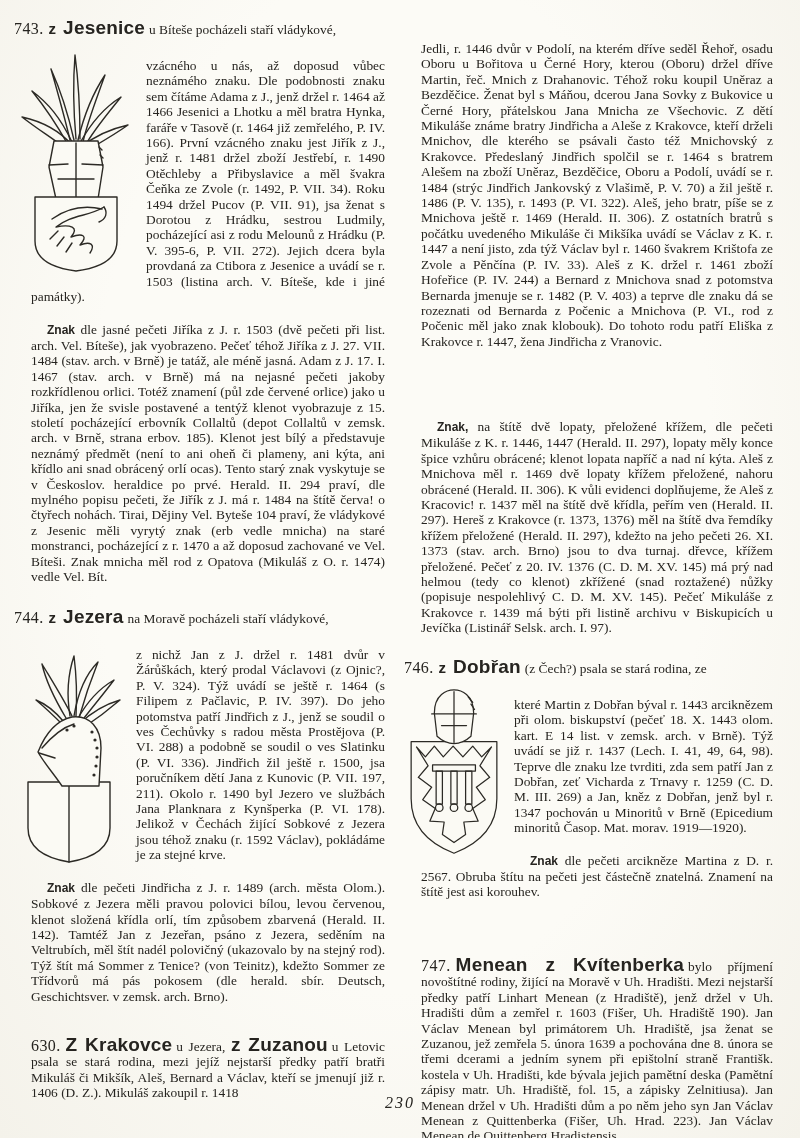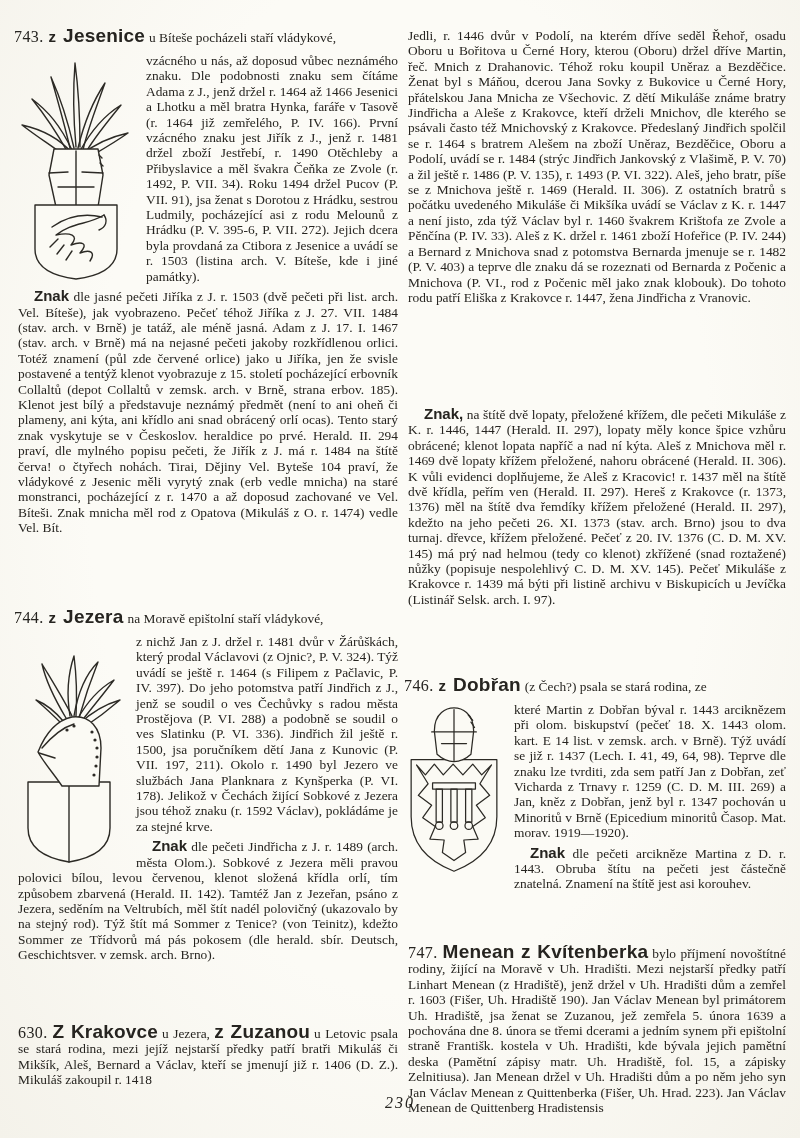--- a/index.html
+++ b/index.html
@@ -11,39 +11,39 @@
   }
   .col{position:absolute;top:0;height:1138px;}
   .col-left{left:14px;width:388px;}
   .col-right{left:404px;width:386px;}
   .entry{position:absolute;left:0;right:0;}
   .heading{margin:0 0 3px 0;line-height:22px;white-space:nowrap;}
   .num{font-size:16px;letter-spacing:.4px;margin-right:5px;}
   .prefix{font-family:"Liberation Sans","DejaVu Sans",sans-serif;font-weight:700;font-size:15px;margin-right:3px;}
   .bigname{font-family:"Liberation Sans","DejaVu Sans",sans-serif;font-weight:700;font-size:19px;letter-spacing:.2px;margin-right:4px;}
   .lead{font-size:13.4px;}
-  .para{margin:4px;text-align:justify;font-size:13.4px;line-height:15.4px;}
+  .para{margin:17px;text-align:justify;font-size:13.4px;line-height:15.4px;}
   .para + .para{margin-top:4px;}
   .znak-para{text-indent:16px;}
-  .znak-label{font-family:"Liberation Sans","DejaVu Sans",sans-serif;font-weight:700;font-size:15px;}
+  .znak-label{font-family:"Liberation Sans","DejaVu Sans",sans-serif;font-weight:700;font-size:12px;}
   .coa{float:left;margin:3px 10px 2px 0;}
   .coa path,.coa line,.coa circle{stroke:#2c2a25;stroke-width:1.4;fill:none;stroke-linecap:round;stroke-linejoin:round;}
   .coa .fillp{fill:#fbfaf4;}
   .coa .dot{fill:#2c2a25;stroke:none;}
   .page-number{position:absolute;left:0;top:1094px;width:800px;text-align:center;
     font-style:italic;font-size:16px;letter-spacing:2px;}
 </style>
 </head>
 <body>
 
 <div class="page">
 
   <div class="col col-left">
 
-    <section class="entry" style="top:25px">
+    <section class="entry" style="top:17px">
       <div class="heading">
         <span class="num">743.</span><span class="prefix">z</span> <span class="bigname">Jesenice</span><span class="lead">u Bíteše pocházeli staří vládykové,</span>
       </div>
       <svg class="coa" width="122" height="226" viewBox="0 0 122 226">
         <g>
           <path d="M58,98 C44,82 26,74 8,70 C26,84 40,92 52,102"></path>
           <path d="M58,95 C46,70 34,56 18,44 C34,64 44,80 53,96"></path>
           <path d="M60,93 C53,62 46,42 37,22 C45,50 51,72 56,93"></path>
           <path d="M62,92 C59,60 59,34 61,8 C65,38 66,66 66,92"></path>
           <path d="M64,93 C71,64 79,46 91,28 C81,56 73,76 69,95"></path>
@@ -66,21 +66,21 @@
             <path d="M44,184 l-8,8 M50,190 l-7,9 M58,196 l-6,9"></path>
           </g>
         </g>
       </svg>
       <p class="para">vzácného u nás, až doposud vůbec neznámého znaku. Dle podobnosti znaku sem čítáme Adama z J., jenž držel r. 1464 až 1466 Jesenici a Lhotku a měl bratra Hynka, faráře v Tasově (r. 1464 již zemřelého, P. IV. 166). První vzácného znaku jest Jiřík z J., jenž r. 1481 držel zboží Jestřebí, r. 1490 Otěchleby a Přibyslavice a měl švakra Čeňka ze Zvole (r. 1492, P. VII. 34). Roku 1494 držel Pucov (P. VII. 91), jsa ženat s Dorotou z Hrádku, sestrou Ludmily, pocházející asi z rodu Melounů z Hrádku (P. V. 395-6, P. VII. 272). Jejich dcera byla provdaná za Ctibora z Jesenice a uvádí se r. 1503 (listina arch. V. Bíteše, kde i jiné památky).</p>
       <p class="para znak-para"><span class="znak-label">Znak</span> <span>dle jasné pečeti Jiříka z J. r. 1503 (dvě pečeti při list. arch. Vel. Bíteše), jak vyobrazeno. Pečeť téhož Jiříka z J. 27. VII. 1484 (stav. arch. v Brně) je tatáž, ale méně jasná. Adam z J. 17. I. 1467 (stav. arch. v Brně) má na nejasné pečeti jakoby rozkřídlenou orlici. Totéž znamení (půl zde červené orlice) jako u Jiříka, jen že svisle postavené a tentýž klenot vyobrazuje z 15. století pocházející erbovník Collaltů (depot Collaltů v zemsk. arch. v Brně, strana erbov. 185). Klenot jest bílý a představuje neznámý předmět (není to ani oheň či plameny, ani kýta, ani křídlo ani snad obrácený orlí ocas). Tento starý znak vyskytuje se v Českoslov. heraldice po prvé. Herald. II. 294 praví, dle mylného popisu pečeti, že Jiřík z J. má r. 1484 na štítě červa! o čtyřech nohách. Tirai, Dějiny Vel. Byteše 104 praví, že vládykové z Jesenic měli vyrytý znak (erb vedle mnicha) na staré monstranci, pocházející z r. 1470 a až doposud zachované ve Vel. Bíteši. Znak mnicha měl rod z Opatova (Mikuláš z O. r. 1474) vedle Vel. Bít.</span></p>
     </section>
 
     <section class="entry" style="top:606px">
       <div class="heading">
-        <span class="num">744.</span><span class="prefix">z</span> <span class="bigname">Jezera</span><span class="lead">na Moravě epištolní staří vládykové,</span>
+        <span class="num">744.</span><span class="prefix">z</span> <span class="bigname">Jezera</span><span class="lead">na Moravě pocházeli staří vládykové,</span>
       </div>
       <svg class="coa" width="112" height="232" viewBox="0 0 112 232">
         <g>
           <path d="M52,82 C40,62 32,46 28,28 C40,48 50,64 58,80"></path>
           <path d="M56,80 C52,56 54,38 60,20 C63,44 63,62 62,80"></path>
           <path d="M60,80 C64,56 72,38 84,26 C76,46 70,64 65,82"></path>
           <path d="M63,84 C74,64 86,52 100,44 C88,60 76,74 67,86"></path>
           <path d="M65,88 C80,74 92,68 106,64 C92,76 78,86 69,92"></path>
           <path d="M50,86 C40,74 32,68 22,64 C34,74 42,82 50,90"></path>
         </g>
@@ -115,21 +115,21 @@
   <div class="col col-right">
 
     <section class="entry" style="top:24px">
       <p class="para">Jedli, r. 1446 dvůr v Podolí, na kterém dříve seděl Řehoř, osadu Oboru u Bořitova u Černé Hory, kterou (Oboru) držel dříve Martin, řeč. Mnich z Drahanovic. Téhož roku koupil Uněraz a Bezděčice. Ženat byl s Máňou, dcerou Jana Sovky z Bukovice u Černé Hory, přátelskou Jana Mnicha ze Všechovic. Z dětí Mikuláše známe bratry Jindřicha a Aleše z Krakovce, kteří drželi Mnichov, dle kterého se psávali často též Mnichovský z Krakovce. Předeslaný Jindřich spolčil se r. 1464 s bratrem Alešem na zboží Uněraz, Bezděčice, Oboru a Podolí, uvádí se r. 1484 (strýc Jindřich Jankovský z Vlašimě, P. V. 70) a žil ještě r. 1486 (P. V. 135), r. 1493 (P. VI. 322). Aleš, jeho bratr, píše se z Mnichova ještě r. 1469 (Herald. II. 306). Z ostatních bratrů s počátku uvedeného Mikuláše či Mikšíka uvádí se Václav z K. r. 1447 a není jisto, zda týž Václav byl r. 1460 švakrem Krištofa ze Zvole a Pěnčína (P. IV. 33). Aleš z K. držel r. 1461 zboží Hofeřice (P. IV. 244) a Bernard z Mnichova snad z potomstva Bernarda jmenuje se r. 1482 (P. V. 403) a teprve dle znaku dá se rozeznati od Bernarda z Počenic a Mnichova (P. VI., rod z Počenic měl jako znak klobouk). Do tohoto rodu patří Eliška z Krakovce r. 1447, žena Jindřicha z Vranovic.</p>
     </section>
 
     <section class="entry" style="top:402px">
       <p class="para znak-para"><span class="znak-label">Znak,</span> <span>na štítě dvě lopaty, přeložené křížem, dle pečeti Mikuláše z K. r. 1446, 1447 (Herald. II. 297), lopaty měly konce špice vzhůru obrácené; klenot lopata napříč a nad ní kýta. Aleš z Mnichova měl r. 1469 dvě lopaty křížem přeložené, nahoru obrácené (Herald. II. 306). K vůli evidenci doplňujeme, že Aleš z Kracovic! r. 1437 měl na štítě dvě křídla, peřím ven (Herald. II. 297). Hereš z Krakovce (r. 1373, 1376) měl na štítě dva řemdíky křížem přeložené (Herald. II. 297), kdežto na jeho pečeti 26. XI. 1373 (stav. arch. Brno) jsou to dva turnaj. dřevce, křížem přeložené. Pečeť z 20. IV. 1376 (C. D. M. XV. 145) má prý nad helmou (tedy co klenot) zkřížené (snad roztažené) nůžky (popisuje nespolehlivý C. D. M. XV. 145). Pečeť Mikuláše z Krakovce r. 1439 má býti při listině archivu v Biskupicích u Jevíčka (Listinář Selsk. arch. I. 97).</span></p>
     </section>
 
-    <section class="entry" style="top:674px">
+    <section class="entry" style="top:656px">
       <div class="heading">
         <span class="num">746.</span><span class="prefix">z</span> <span class="bigname">Dobřan</span><span class="lead">(z Čech?) psala se stará rodina, ze</span>
       </div>
       <svg class="coa" width="100" height="172" viewBox="0 0 112 192">
         <g>
           <path class="fillp" d="M8,62 L104,62 L104,126 C104,160 82,177 56,187 C30,177 8,160 8,126 Z"></path>
           <path d="M14,68 L24,79 L34,67 L44,79 L55,67 L66,79 L77,67 L87,79 L98,68 L85,89 L96,102 L81,113 L91,127 L77,137 L83,151 L67,152 L69,166 L56,175 L43,166 L45,152 L29,151 L35,137 L21,127 L31,113 L16,102 L27,89 Z"></path>
         </g>
         <g>
           <path class="fillp" d="M34,30 C34,9 48,4 56,4 C64,4 78,9 78,30 L75,56 C63,67 49,67 37,56 Z"></path>
@@ -142,21 +142,21 @@
           <path d="M32,88 L80,88 L80,95 L32,95 Z"></path>
           <path d="M36,95 L43,95 L43,132 L36,132 Z"></path>
           <path d="M52.5,95 L59.5,95 L59.5,132 L52.5,132 Z"></path>
           <path d="M69,95 L76,95 L76,132 L69,132 Z"></path>
           <circle cx="39.5" cy="136" r="4.2"></circle>
           <circle cx="56" cy="136" r="4.2"></circle>
           <circle cx="72.5" cy="136" r="4.2"></circle>
         </g>
       </svg>
       <p class="para">které Martin z Dobřan býval r. 1443 arciknězem při olom. biskupství (pečeť 18. X. 1443 olom. kart. E 14 list. v zemsk. arch. v Brně). Týž uvádí se již r. 1437 (Lech. I. 41, 49, 64, 98). Teprve dle znaku lze tvrditi, zda sem patří Jan z Dobřan, zeť Vicharda z Trnavy r. 1259 (C. D. M. III. 269) a Jan, kněz z Dobřan, jenž byl r. 1347 pochován u Minoritů v Brně (Epicedium minoritů Časop. Mat. morav. 1919—1920).</p>
-      <p class="para znak-para"><span class="znak-label">Znak</span> <span>dle pečeti arcikněze Martina z D. r. 1443. Obruba štítu na pečeti jest částečně znatelná. Znamení na štítě jest asi korouhev.</span></p>
+      <p class="para znak-para"><span class="znak-label">Znak</span> <span>dle pečeti arcikněze Martina z D. r. 2567. Obruba štítu na pečeti jest částečně znatelná. Znamení na štítě jest asi korouhev.</span></p>
     </section>
 
     <section class="entry" style="top:940px">
       <p class="para"><span class="num">747.</span><span class="bigname">Menean z Kvítenberka</span><span>bylo příjmení novoštítné rodiny, žijící na Moravě v Uh. Hradišti. Mezi nejstarší předky patří Linhart Menean (z Hradiště), jenž držel v Uh. Hradišti dům a zemřel r. 1603 (Fišer, Uh. Hradiště 190). Jan Václav Menean byl primátorem Uh. Hradiště, jsa ženat se Zuzanou, jež zemřela 5. února 1639 a pochována dne 8. února se třemi dcerami a jedním synem při epištolní straně Františk. kostela v Uh. Hradišti, kde bývala jejich pamětní deska (Pamětní zápisy matr. Uh. Hradiště, fol. 15, a zápisky Zelnitiusa). Jan Menean držel v Uh. Hradišti dům a po něm jeho syn Jan Václav Menean z Quittenberka (Fišer, Uh. Hrad. 223). Jan Václav Menean de Quittenberg Hradistensis</span></p>
     </section>
 
   </div>
 
   <div class="page-number">230</div>
 

